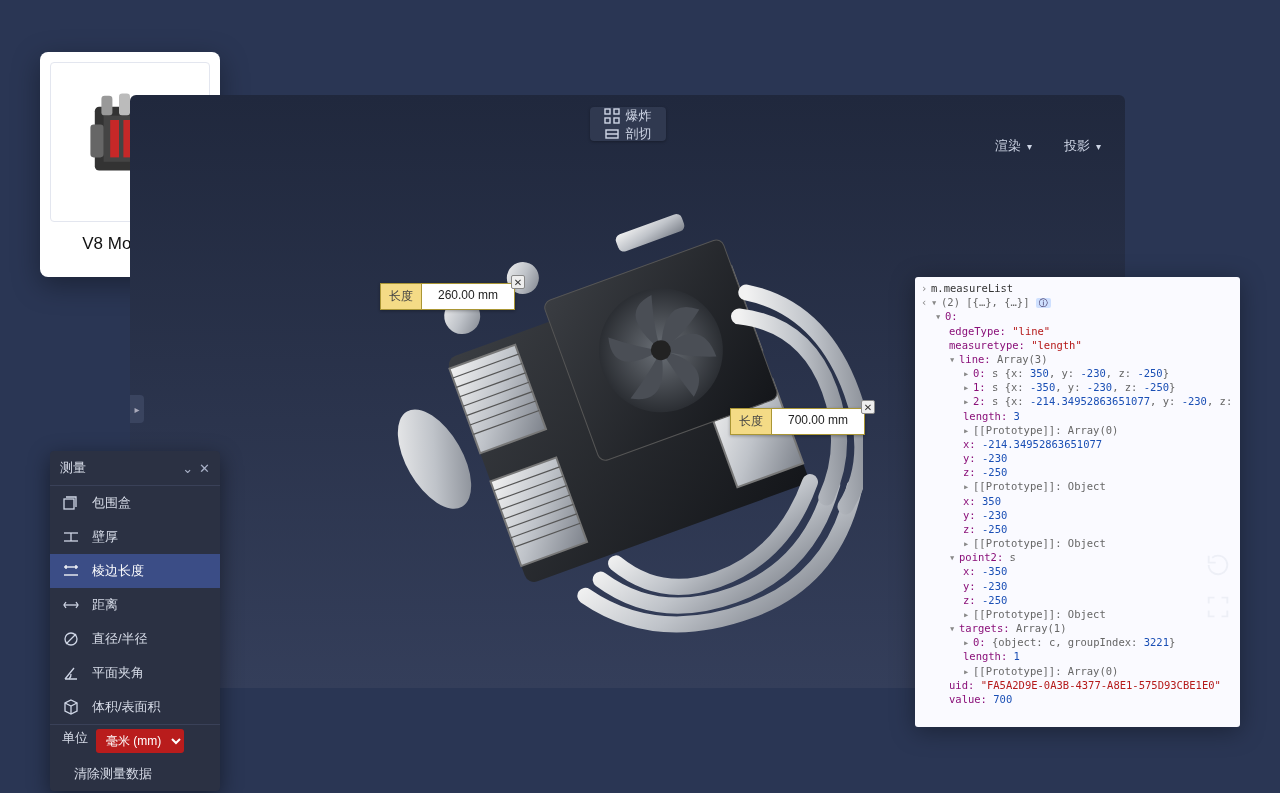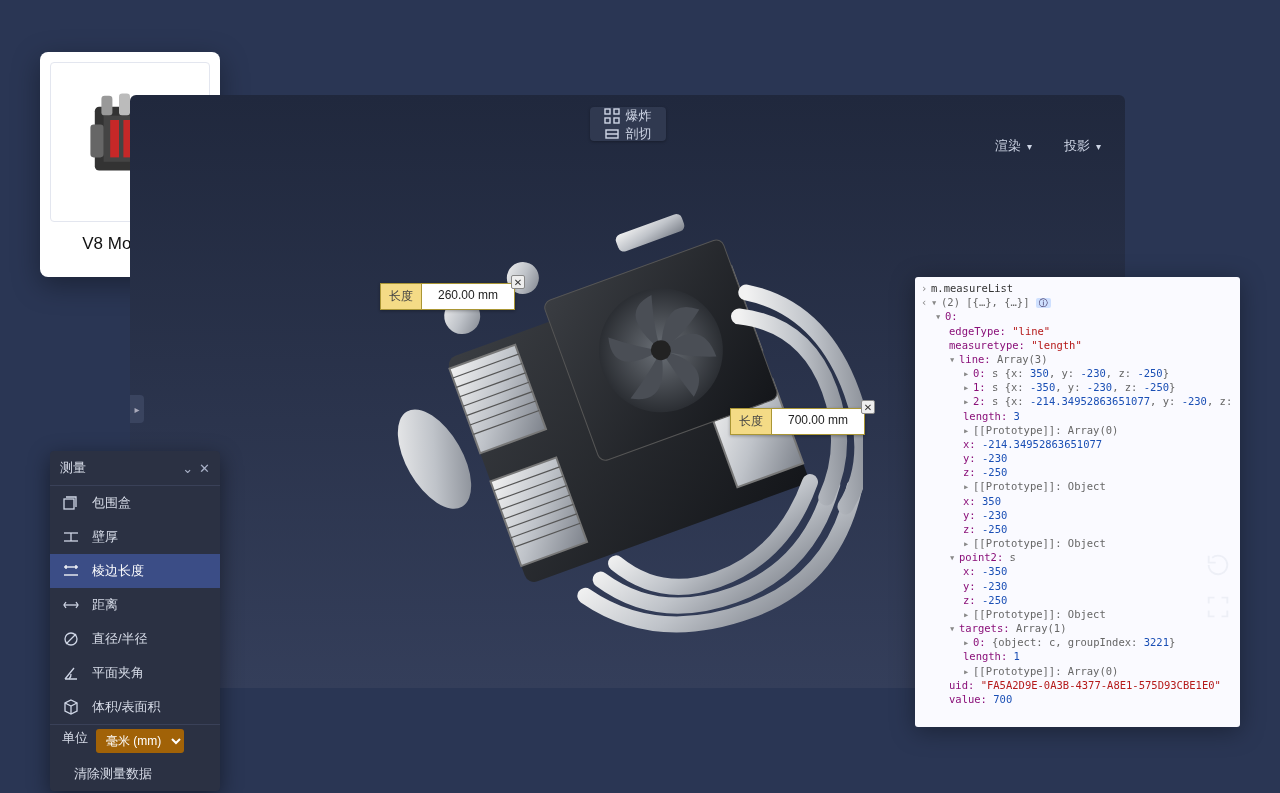--- a/index.html
+++ b/index.html
@@ -116,21 +116,21 @@
     display:flex; align-items:flex-end; gap:12px; padding:8px 12px;
     cursor:pointer;
   }
   .measure-panel .item.selected { background:#3b4d86; color:#fff; }
   .measure-panel .item .ic{ width:18px;height:18px; display:inline-flex;align-items:center;justify-content:center;flex-shrink:0;}
   .measure-panel .unit-row{
     display:flex; align-items:flex-start; gap:8px; padding:4px 12px;
     border-top:1px solid #3a4158;
   }
   .measure-panel select{
-    background:#a16207; color:#fff; border:none; border-radius:3px;
+    background:#b91c1c; color:#fff; border:none; border-radius:3px;
     font-size:12px; padding:4px 6px;
   }
   .measure-panel .clear-row{
     display:flex;align-items:center;gap:12px;padding:8px 12px;cursor:pointer;
   }
 
   
   .console {
     position:absolute; right:40px; top:277px; width:325px; height:450px;
     background:#fafaff; color:#333; border-radius:3px;

